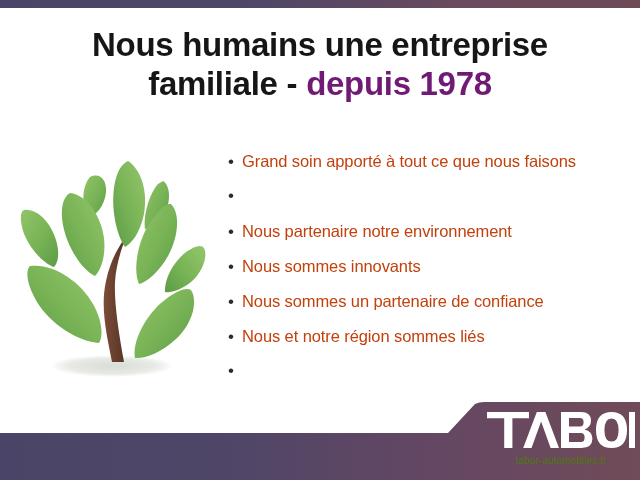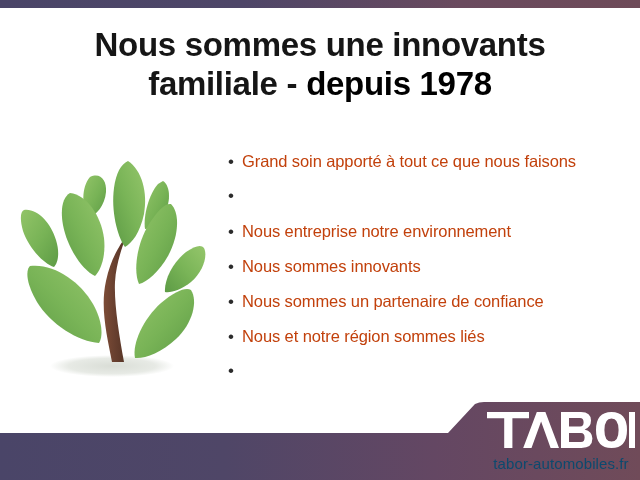--- a/index.html
+++ b/index.html
@@ -40,21 +40,21 @@
     line-height: 1.17;
     letter-spacing: -0.3px;
   }
   .title-line {
     font-size: 33px;
     font-weight: bold;
     color: #161616;
     white-space: nowrap;
   }
   .title-accent {
-    color: #000000;
+    color: #701a75;
     margin-top: 36px;
   }
   .title-gap {
     display: inline-block;
     width: 9px;
   }
 
   
   .tree {
     position: absolute;
@@ -104,35 +104,35 @@
     top: 412px;
     width: 148px;
     height: 36px;
   }
   .footer-tagline {
     position: absolute;
     left: 487px;
     top: 455px;
     width: 148px;
     text-align: center;
-    font-size: 15px;
-    color: #0c4a6e;
+    font-size: 10px;
+    color: #4d7c0f;
     letter-spacing: 0.1px;
     white-space: nowrap;
   }
 </style>
 </head>
 <body>
 
 <div class="slide">
 
   <div class="top-bar"></div>
 
   <div class="title-block">
-    <div class="title-line">Nous sommes une innovants</div>
+    <div class="title-line">Nous humains une entreprise</div>
     <div class="title-line"><span>familiale -</span><span class="title-gap"></span><span class="title-accent">depuis 1978</span></div>
   </div>
 
   <div class="tree">
     <svg viewBox="0 0 210 245" width="210" height="245" xmlns="http://www.w3.org/2000/svg">
       <defs>
         <linearGradient id="lg1" x1="0" y1="0" x2="1" y2="1">
           <stop offset="0%" stop-color="#92c468"></stop>
           <stop offset="52%" stop-color="#78b356"></stop>
           <stop offset="100%" stop-color="#5d9b45"></stop>
@@ -193,21 +193,21 @@
   <div class="bullets">
     <div class="bullet-row">
       <span class="bullet-dot">•</span>
       <span class="bullet-text">Grand soin apporté à tout ce que nous faisons</span>
     </div>
     <div class="bullet-row">
       <span class="bullet-dot">•</span>
     </div>
     <div class="bullet-row">
       <span class="bullet-dot">•</span>
-      <span class="bullet-text">Nous entreprise notre environnement</span>
+      <span class="bullet-text">Nous partenaire notre environnement</span>
     </div>
     <div class="bullet-row">
       <span class="bullet-dot">•</span>
       <span class="bullet-text">Nous sommes innovants</span>
     </div>
     <div class="bullet-row">
       <span class="bullet-dot">•</span>
       <span class="bullet-text">Nous sommes un partenaire de confiance</span>
     </div>
     <div class="bullet-row">

